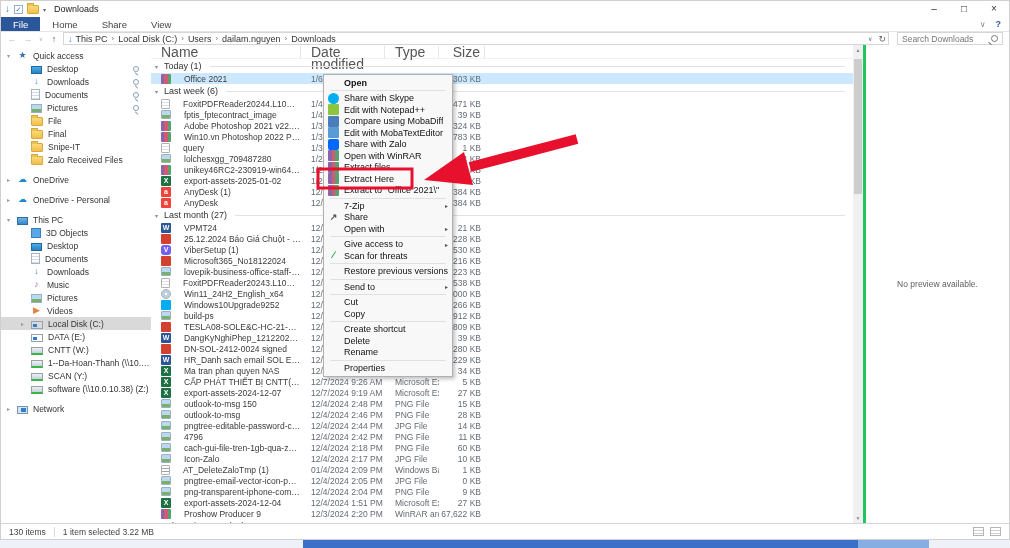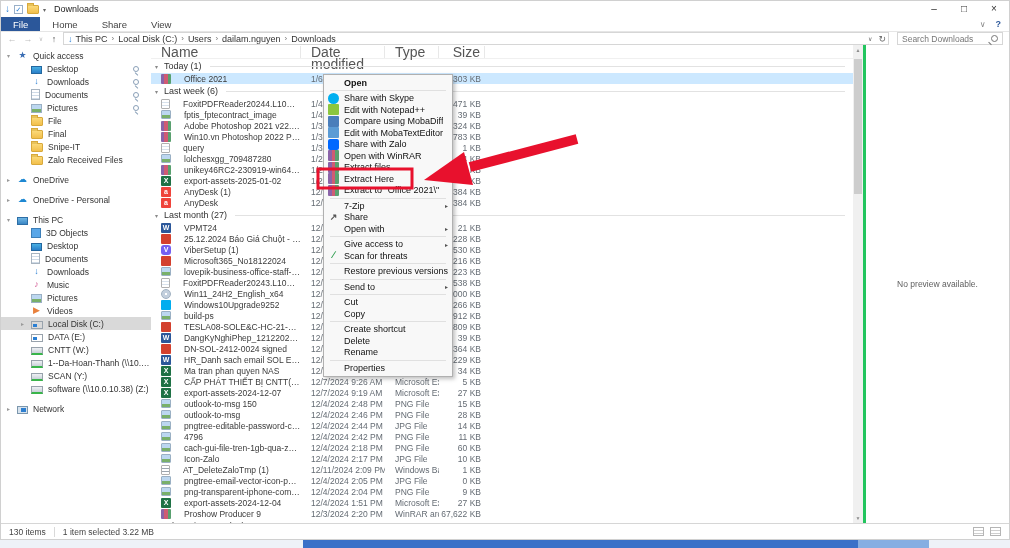--- a/index.html
+++ b/index.html
@@ -563,21 +563,21 @@
               <div class="c-type">Microsoft Word...</div>
               <div class="c-size">39 KB</div>
             </div>
             <div class="row">
               <div class="c-name">
                 <span class="fi fi-pdf"></span>
                 <span class="n-text">DN-SOL-2412-0024 signed</span>
               </div>
               <div class="c-date">12/9/2024</div>
               <div class="c-type">PDF File</div>
-              <div class="c-size">364 KB</div>
+              <div class="c-size">280 KB</div>
             </div>
             <div class="row">
               <div class="c-name">
                 <span class="fi fi-word">W</span>
                 <span class="n-text">HR_Danh sach email SOL EnC_17.10</span>
               </div>
               <div class="c-date">12/9/2024</div>
               <div class="c-type">Microsoft Word...</div>
               <div class="c-size">229 KB</div>
             </div>
@@ -660,21 +660,21 @@
               </div>
               <div class="c-date">12/4/2024 2:17 PM</div>
               <div class="c-type">JPG File</div>
               <div class="c-size">10 KB</div>
             </div>
             <div class="row">
               <div class="c-name">
                 <span class="fi fi-batch"></span>
                 <span class="n-text">AT_DeleteZaloTmp (1)</span>
               </div>
-              <div class="c-date">12/11/2024 2:09 PM</div>
+              <div class="c-date">01/4/2024 2:09 PM</div>
               <div class="c-type">Windows Batch File</div>
               <div class="c-size">1 KB</div>
             </div>
             <div class="row">
               <div class="c-name">
                 <span class="fi fi-image"></span>
                 <span class="n-text">pngtree-email-vector-icon-png-image_1...</span>
               </div>
               <div class="c-date">12/4/2024 2:05 PM</div>
               <div class="c-type">JPG File</div>

